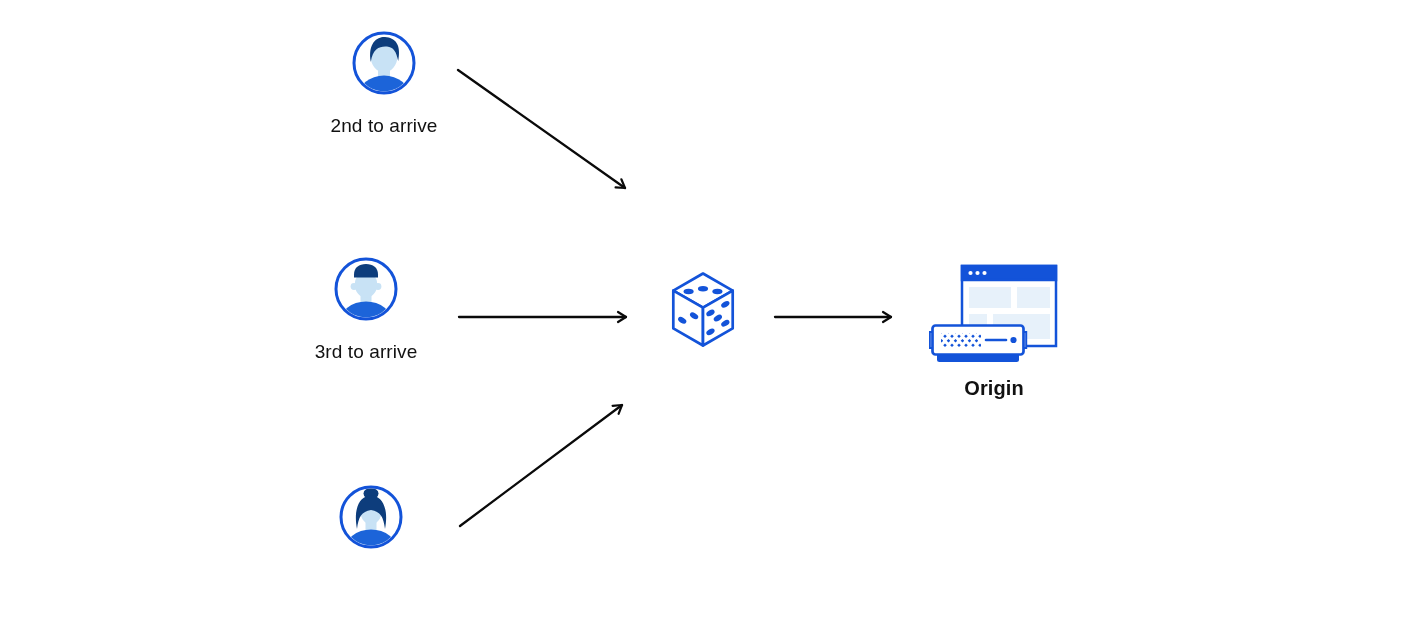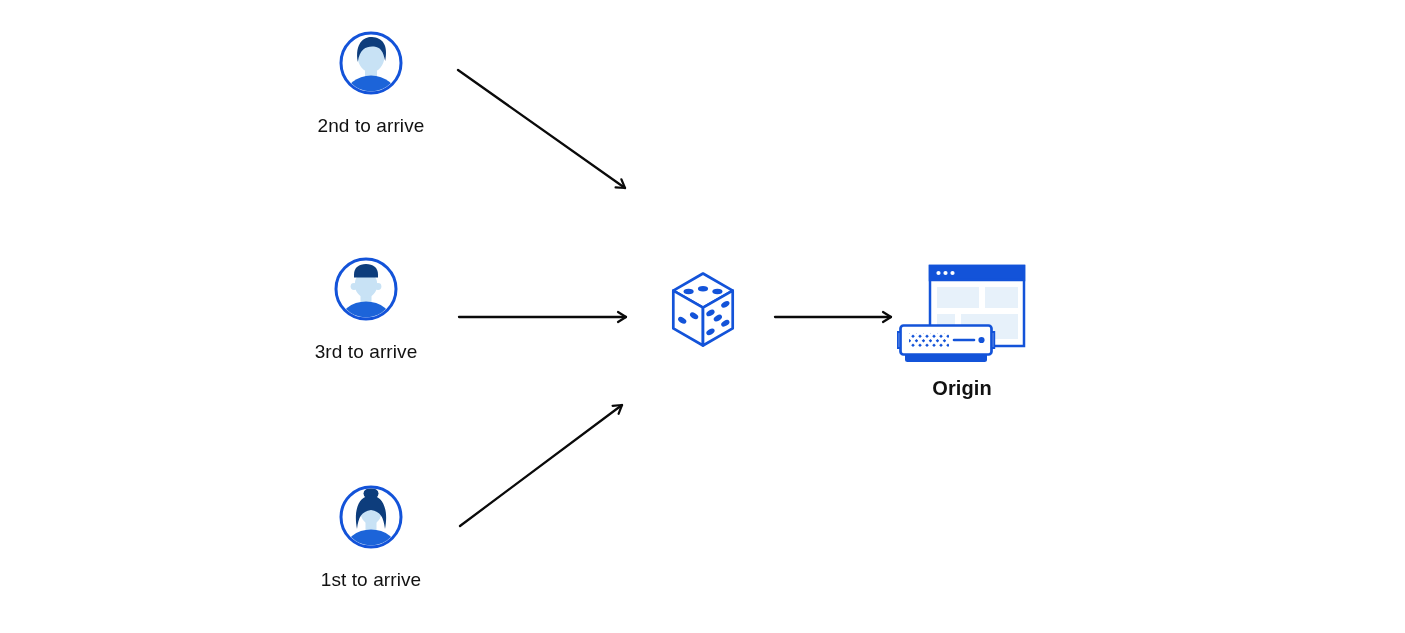--- a/index.html
+++ b/index.html
@@ -33,21 +33,21 @@
       <marker id="ah" markerWidth="16" markerHeight="16" refX="11" refY="7" orient="auto" markerUnits="userSpaceOnUse">
         <path d="M3,2 L11,7 L3,12" fill="none" class="s-arrow" stroke-width="2.2" stroke-linecap="round" stroke-linejoin="round"></path>
       </marker>
     </defs>
     <line x1="458" y1="70" x2="625" y2="188" class="s-arrow" stroke-width="2.3" stroke-linecap="round" marker-end="url(#ah)"></line>
     <line x1="459" y1="317" x2="626" y2="317" class="s-arrow" stroke-width="2.3" stroke-linecap="round" marker-end="url(#ah)"></line>
     <line x1="460" y1="526" x2="622" y2="405" class="s-arrow" stroke-width="2.3" stroke-linecap="round" marker-end="url(#ah)"></line>
     <line x1="775" y1="317" x2="891" y2="317" class="s-arrow" stroke-width="2.3" stroke-linecap="round" marker-end="url(#ah)"></line>
   </svg>
 
-  <div class="node" style="left:338px;top:30px;">
+  <div class="node" style="left:351px;top:30px;">
     <svg width="66" height="66" viewBox="0 0 66 66">
       <defs>
           <clipPath id="c1">
             <circle cx="33" cy="33" r="28.4"></circle>
           </clipPath>
         </defs>
       <circle cx="33" cy="33" r="30" class="f-white s-acc" stroke-width="3"></circle>
       <g clip-path="url(#c1)">
         <rect x="27" y="33" width="12" height="16" class="f-skin"></rect>
         <path d="M33,12 C42,12 46.5,19 46.5,26.5 C46.5,35 40,42.5 33,42.5 C26,42.5 19.5,35 19.5,26.5 C19.5,19 24,12 33,12 Z" class="f-skin"></path>
@@ -87,21 +87,20 @@
         </defs>
       <circle cx="33" cy="33" r="30" class="f-white s-acc" stroke-width="3"></circle>
       <g clip-path="url(#c3)">
         <ellipse cx="33" cy="9.5" rx="7.5" ry="5.5" class="f-hair"></ellipse>
         <rect x="27.5" y="34" width="11" height="15" class="f-skin"></rect>
         <ellipse cx="33" cy="27.5" rx="10.6" ry="12.8" class="f-skin"></ellipse>
         <path d="M19,45 C15,24 22,11.5 33,11.5 C44,11.5 51,24 47,45 C45.5,33 42.5,27.5 33,26 C23.5,27.5 20.5,33 19,45 Z" class="f-hair"></path>
         <ellipse cx="33" cy="66.5" rx="26.5" ry="21" class="f-shirt"></ellipse>
       </g>
     </svg>
-    <div class="node-label" style="left:-47px;top:84px;width:160px;">1st to arrive</div>
   </div>
 
   <div class="node" style="left:667px;top:268px;">
     <svg width="72" height="83" viewBox="0 0 80 92">
       <g class="f-white s-acc" stroke-width="3" stroke-linejoin="round">
         <polygon points="40,6 73,25 40,44 7,25"></polygon>
         <polygon points="7,25 40,44 40,86 7,67"></polygon>
         <polygon points="73,25 40,44 40,86 73,67"></polygon>
       </g>
       <g class="f-acc">
@@ -115,21 +114,21 @@
 
         <ellipse cx="48.3" cy="49.8" rx="5" ry="3" transform="rotate(-30 48.3 49.8)"></ellipse>
         <ellipse cx="64.8" cy="40.3" rx="5" ry="3" transform="rotate(-30 64.8 40.3)"></ellipse>
         <ellipse cx="56.5" cy="55.5" rx="5" ry="3" transform="rotate(-30 56.5 55.5)"></ellipse>
         <ellipse cx="48.3" cy="70.8" rx="5" ry="3" transform="rotate(-30 48.3 70.8)"></ellipse>
         <ellipse cx="64.8" cy="61.3" rx="5" ry="3" transform="rotate(-30 64.8 61.3)"></ellipse>
       </g>
     </svg>
   </div>
 
-  <div class="node" style="left:897px;top:262px;font-weight:bold;">
+  <div class="node" style="left:929px;top:262px;font-weight:bold;">
     <svg width="130" height="102" viewBox="0 0 130 102">
       <defs>
         <pattern id="diam" width="7" height="9" patternUnits="userSpaceOnUse">
           <path d="M2,0.5 L3.8,2.3 L2,4.1 L0.2,2.3 Z" class="f-acc"></path>
           <path d="M5.5,5 L7.3,6.8 L5.5,8.6 L3.7,6.8 Z" class="f-acc"></path>
         </pattern>
       </defs>
 
       <g>
         <rect x="33" y="4" width="94" height="80" class="f-white s-acc" stroke-width="2.5"></rect>

